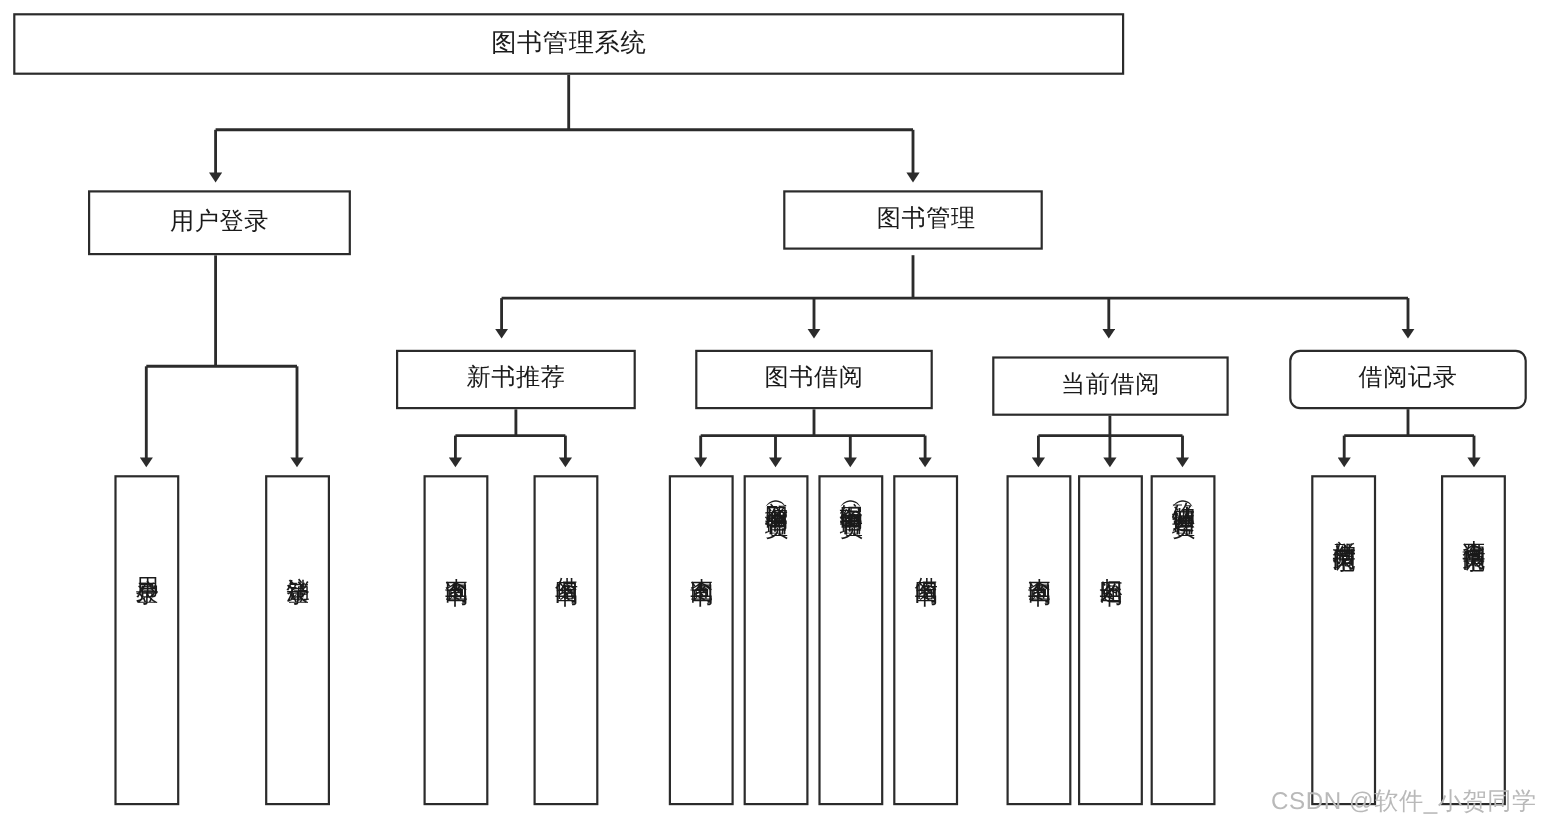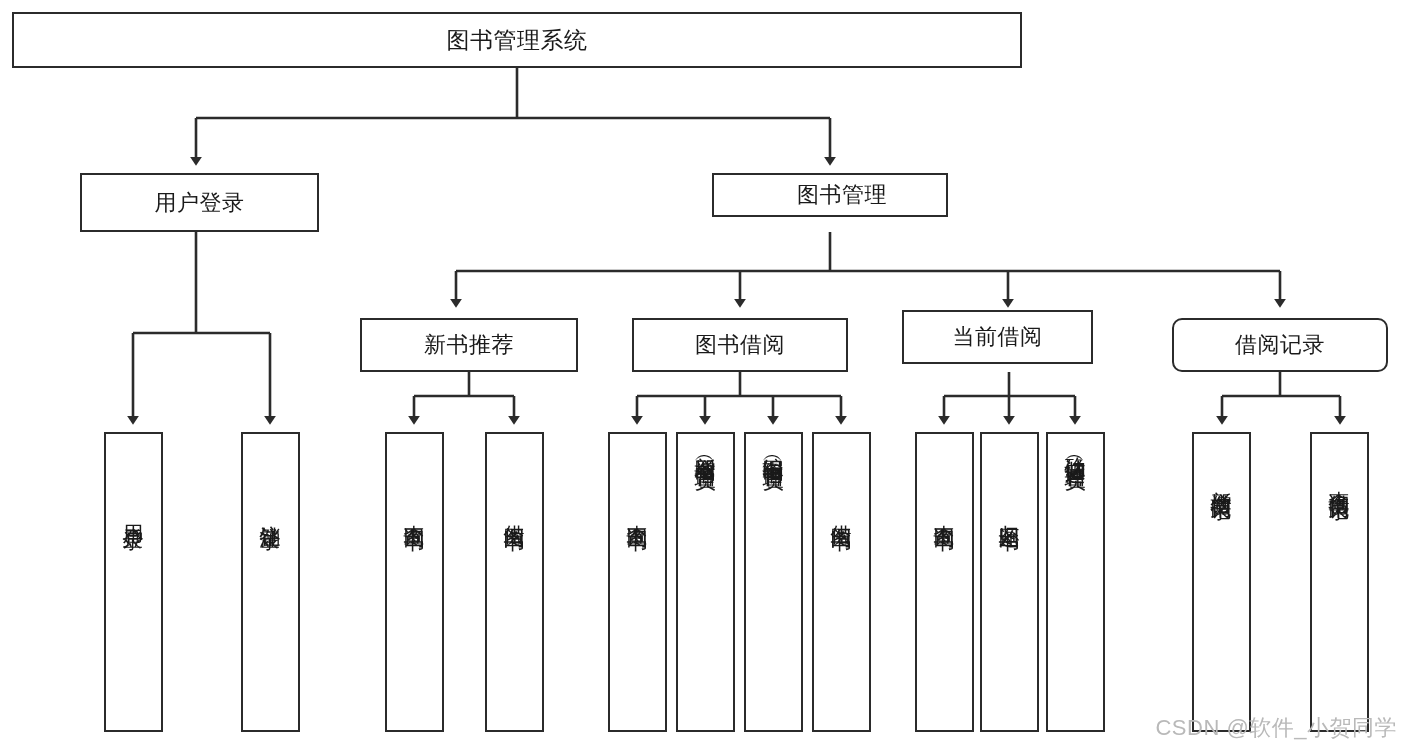--- a/index.html
+++ b/index.html
@@ -33,20 +33,21 @@
     color: #1a1a1a;
     display: flex;
     align-items: center;
     justify-content: center;
     text-align: center;
     line-height: 1.05;
   }
   .node.horiz {
     font-size: 22px;
     letter-spacing: 0.5px;
+    font-family: Liberation Mono, monospace;
   }
   .node.root {
     font-size: 23px;
   }
   
   .node.vert {
     font-size: 21px;
     align-items: flex-start;
     justify-content: center;
     padding-top: 6px;
@@ -123,31 +124,31 @@
     </g>
   </svg>
 
   <div class="node horiz root" style="left:12px; top:12px; width:1010px; height:56px;">
     <span>图书管理系统</span>
   </div>
 
   <div class="node horiz" style="left:80px; top:173px; width:239px; height:59px;">
     <span>用户登录</span>
   </div>
-  <div class="node horiz" style="left:712px; top:173px; width:236px; height:44px;padding-left:24px;">
+  <div class="node horiz" style="left:712px; top:173px; width:236px; height:54px;padding-left:24px;">
     <span>图书管理</span>
   </div>
 
   <div class="node horiz" style="left:632px; top:318px; width:216px; height:54px;">
     <span>图书借阅</span>
   </div>
   <div class="node horiz" style="left:360px; top:318px; width:218px; height:54px;">
     <span>新书推荐</span>
   </div>
-  <div class="node horiz" style="left:902px; top:310px; width:191px; height:54px;">
+  <div class="node horiz" style="left:902px; top:324px; width:215px; height:54px;">
     <span>当前借阅</span>
   </div>
   <div class="node horiz" style="left:1172px; top:318px; width:216px; height:54px;border-radius:10px;">
     <span>借阅记录</span>
   </div>
 
   <div class="node vert" style="left:104px; top:432px; width:59px; height:300px; padding-top:74px;">
     <span class="vtext">用户登录</span>
   </div>
   <div class="node vert" style="left:241px; top:432px; width:59px; height:300px; padding-top:74px;">

